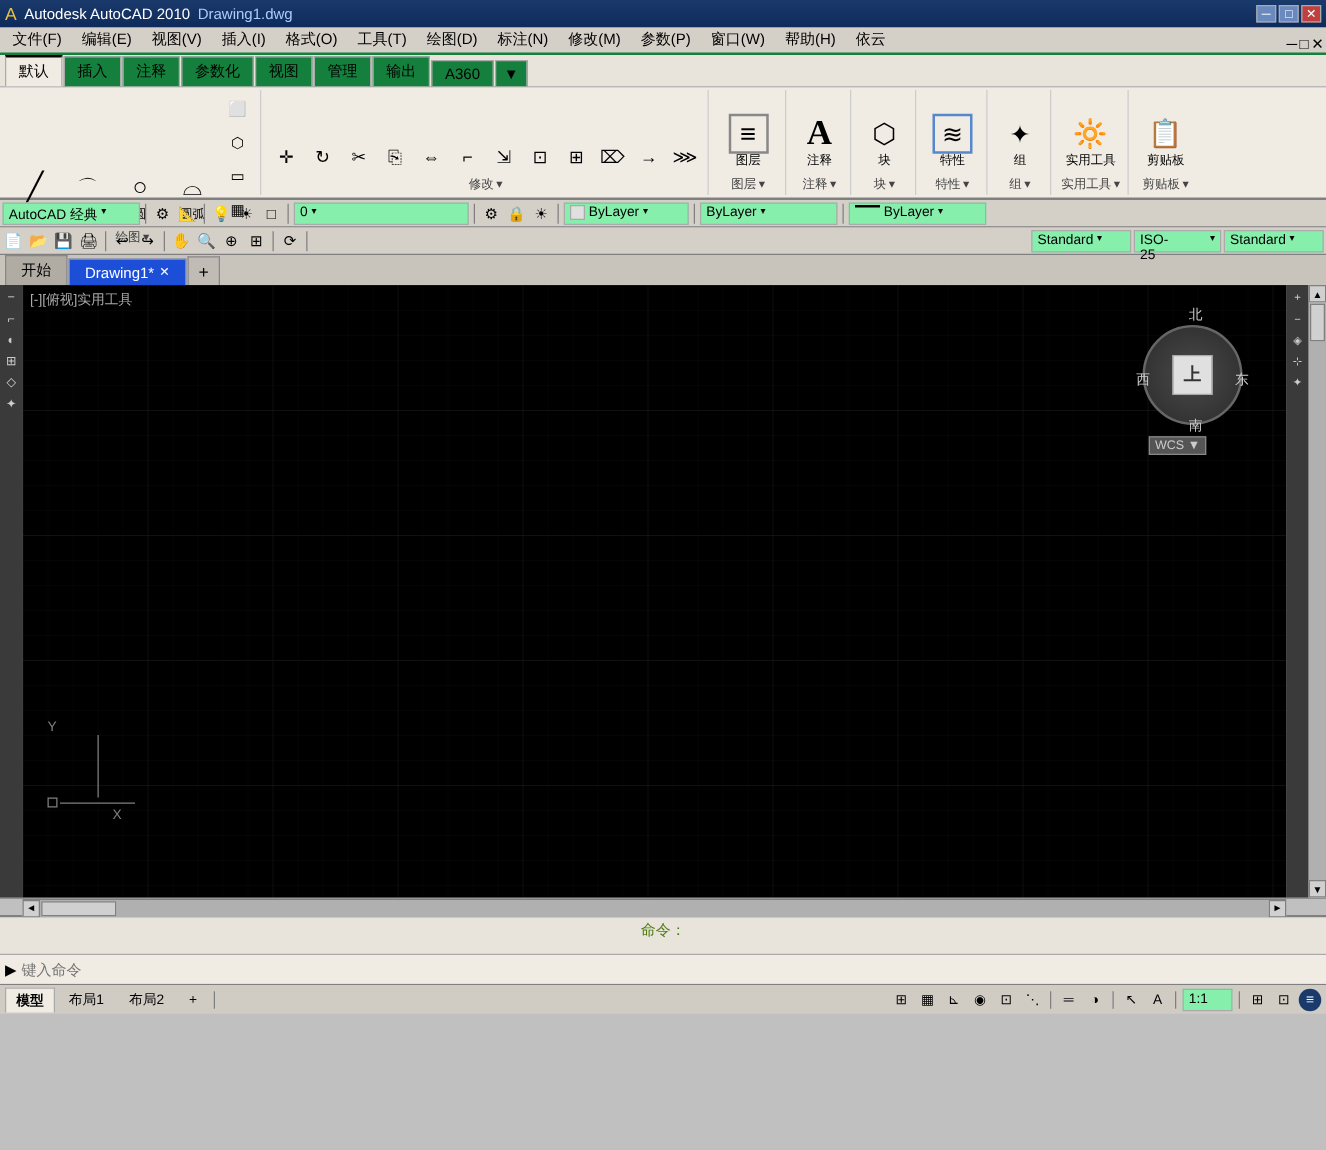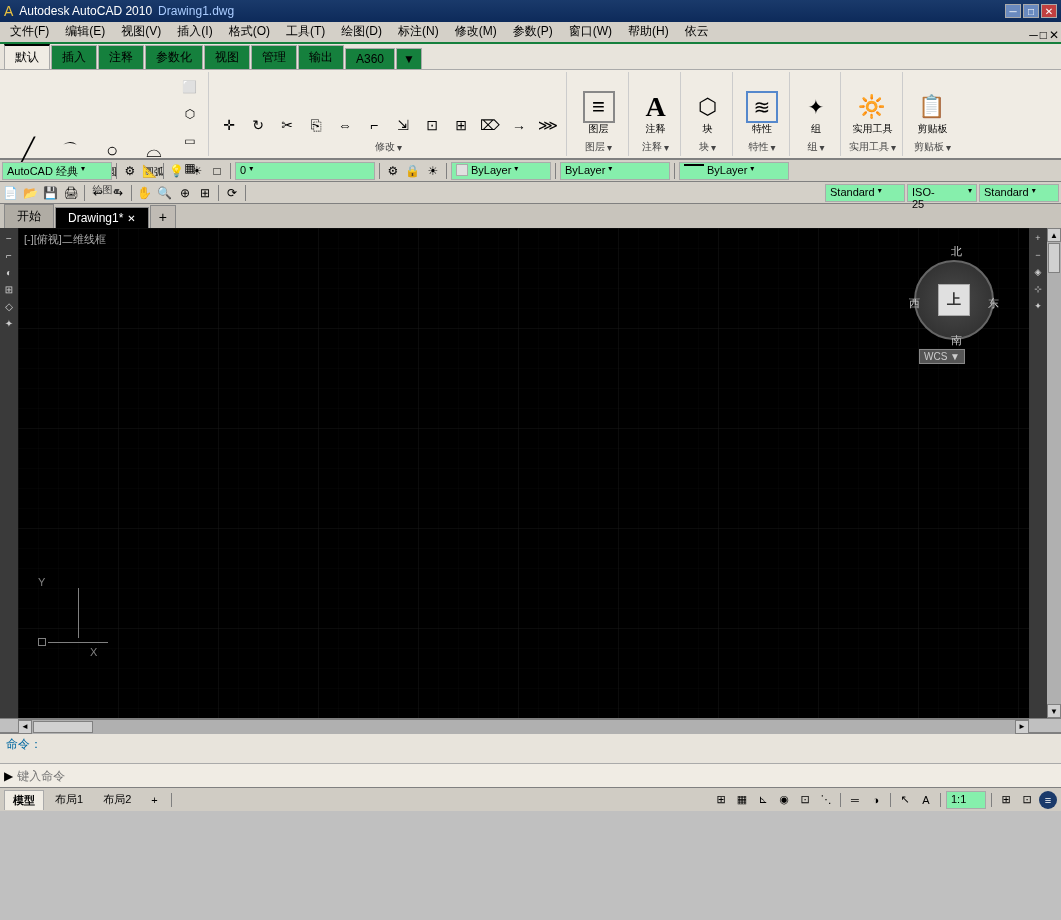--- a/index.html
+++ b/index.html
@@ -129,21 +129,21 @@
     .drawing-tab {
       padding: 3px 12px;
       background: #b0aca4;
       border: 1px solid #888;
       border-bottom: none;
       cursor: pointer;
       font-size: 12px;
       margin-right: 1px;
       display: flex; align-items: center; gap: 4px;
     }
-    .drawing-tab.active { background: #000000; color: #fff; }
+    .drawing-tab.active { background: #1d4ed8; color: #fff; }
     .drawing-tab .close-x { font-size: 10px; cursor: pointer; }
     .tab-add { padding: 3px 8px; background: #c0bbb4; border: 1px solid #888; border-bottom: none; cursor: pointer; font-size: 14px; }
 
     
     #main-area {
       display: flex;
       height: calc(920px - 22px - 22px - 90px - 22px - 22px - 24px - 22px - 24px - 55px);
     }
 
     
@@ -250,22 +250,23 @@
       height: 55px;
       background: #e8e4dc;
       border-top: 2px solid #808080;
       display: flex;
       flex-direction: column;
     }
     #command-output {
       flex: 1;
       padding: 2px 6px;
       font-size: 12px;
-      color: #0369a1;
+      color: #4d7c0f;
       background: #e8e4dc;
+      text-align: center;
     }
     #command-input-row {
       height: 24px;
       display: flex;
       align-items: center;
       background: #f0ece4;
       border-top: 1px solid #aaa;
       padding: 0 4px;
     }
     #command-prompt { font-size: 12px; color: #000; margin-right: 4px; }
@@ -645,21 +646,21 @@
           <path d="M 20 0 L 0 0 0 20" fill="none" stroke="#444" stroke-width="0.5"></path>
         </pattern>
         <pattern id="grid" width="100" height="100" patternUnits="userSpaceOnUse">
           <rect width="100" height="100" fill="url(#smallGrid)"></rect>
           <path d="M 100 0 L 0 0 0 100" fill="none" stroke="#555" stroke-width="1"></path>
         </pattern>
       </defs>
       <rect width="100%" height="100%" fill="url(#grid)"></rect>
     </svg>
 
-    <div id="canvas-label">[-][俯视]二维线框</div>
+    <div id="canvas-label">[-][俯视]实用工具</div>
 
     <div id="compass">
       <div class="compass-label compass-n">北</div>
       <div class="compass-circle">
         <div class="compass-center">上</div>
       </div>
       <div class="compass-label compass-w">西</div>
       <div class="compass-label compass-e">东</div>
       <div class="compass-label compass-s">南</div>
       <div class="compass-wcs">WCS ▼</div>

